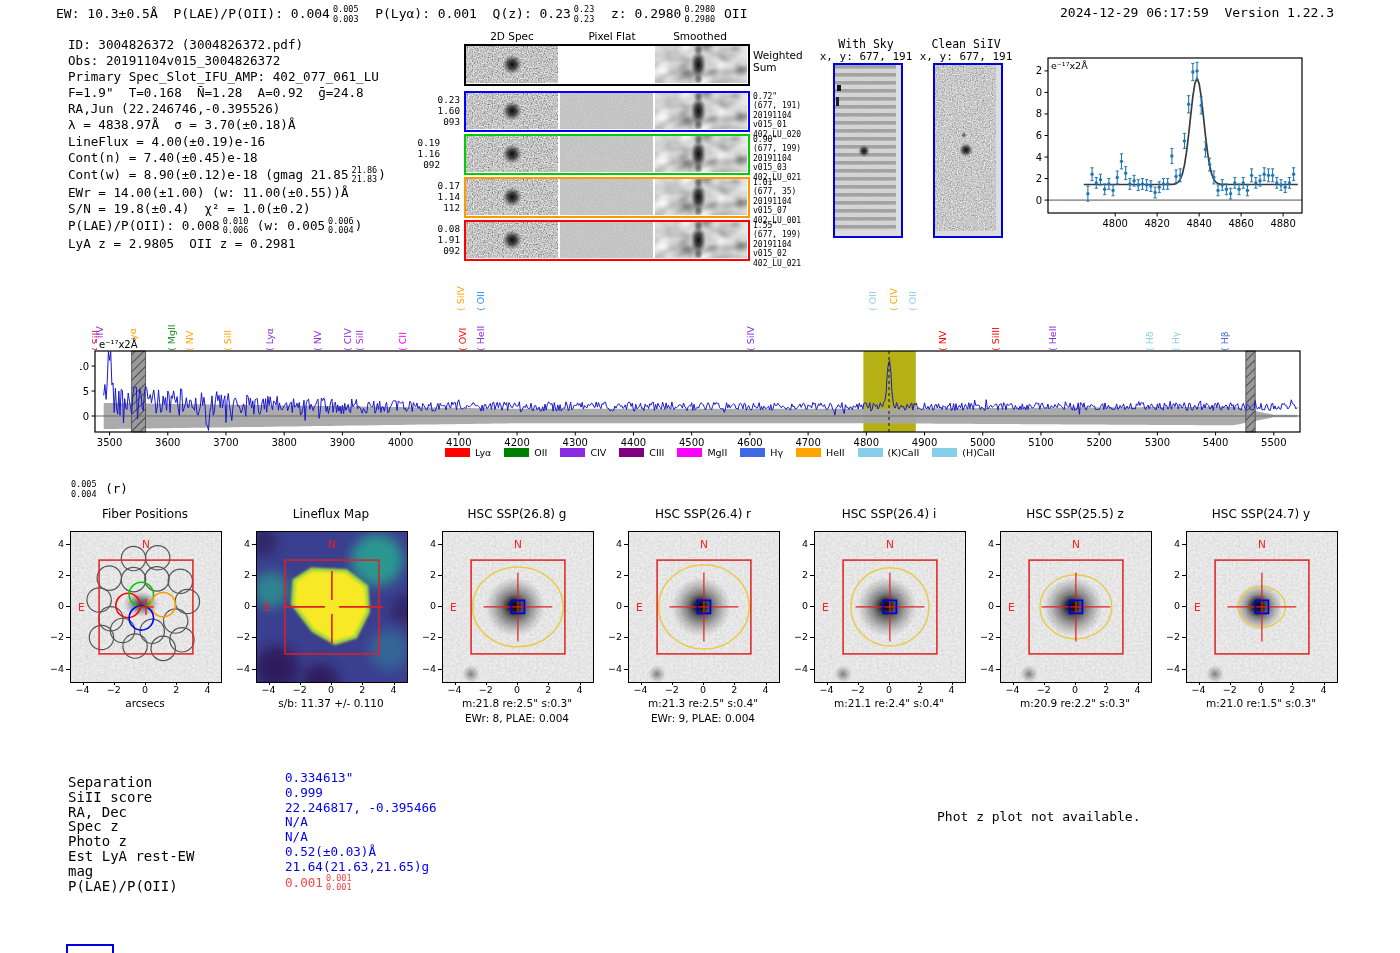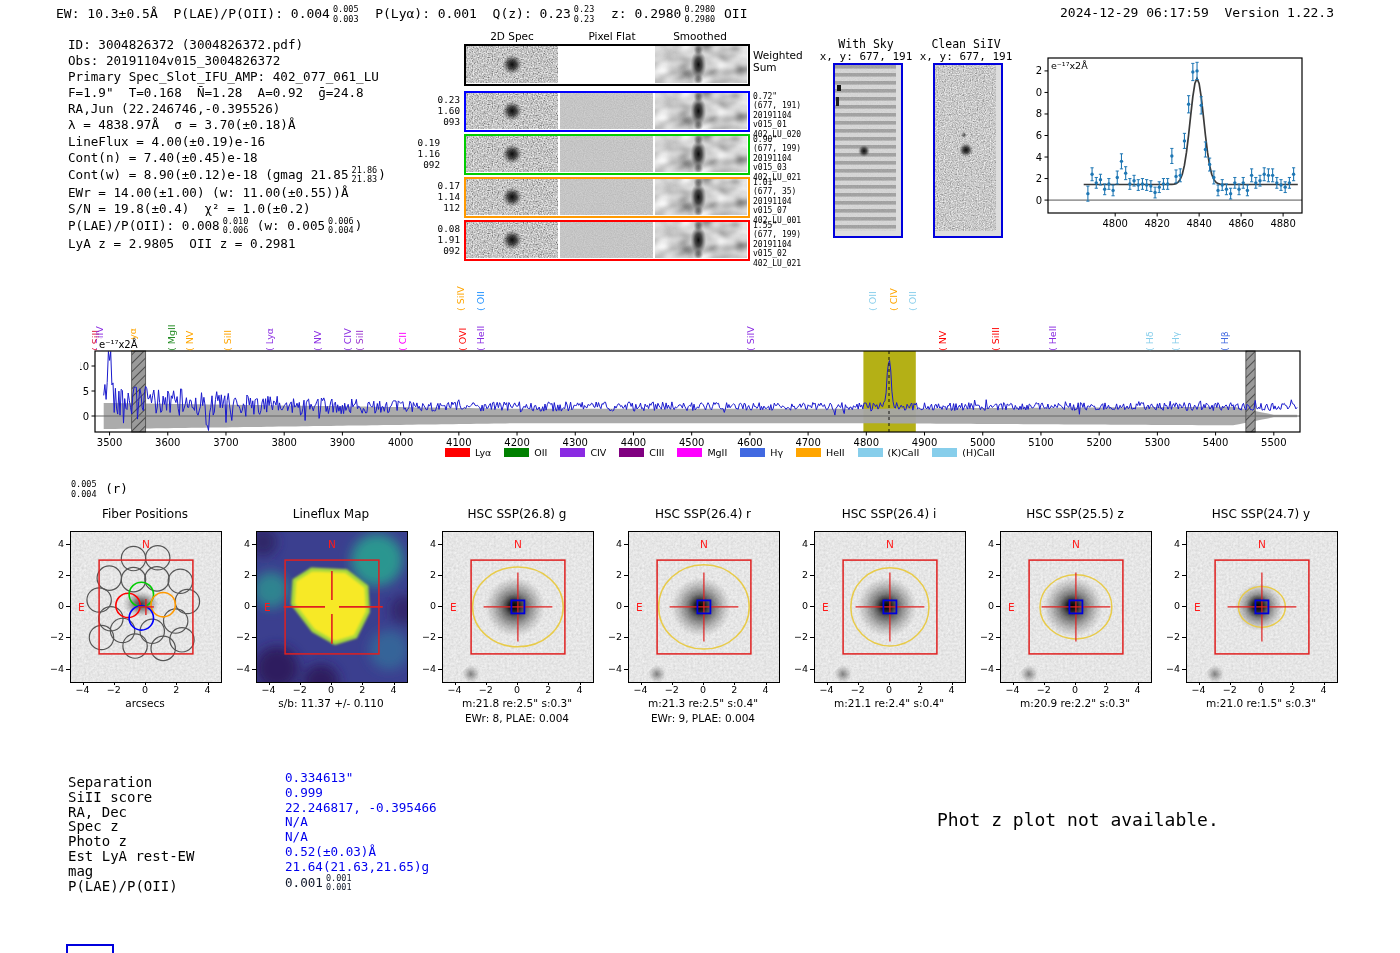--- a/index.html
+++ b/index.html
@@ -28,21 +28,21 @@
   .legend-row{display:flex;align-items:center;}
   .legend-item{display:inline-flex;align-items:center;margin-right:13px;}
   .legend-swatch{display:inline-block;width:25px;height:9px;margin-right:5px;}
   .legend-label{font-size:9.5px;font-family:"DejaVu Sans","Liberation Sans",sans-serif;}
   #hscline{left:68px;top:480px;font-size:12.6px;white-space:pre;}
   .cut-title{font-size:12px;text-align:center;width:180px;}
   .cut-tick{font-size:9.5px;font-family:"DejaVu Sans","Liberation Sans",sans-serif;}
   .cut-xlabel{font-size:10.5px;text-align:center;width:186px;font-family:"DejaVu Sans","Liberation Sans",sans-serif;}
   .mt-label{font-size:14px;white-space:pre;}
   .mt-value{font-size:12.6px;white-space:pre;}
-  .photz{left:937px;top:809px;font-size:18px;}
+  .photz{left:937px;top:809px;font-size:13px;}
 </style>
 </head>
 <body>
 
 <div id="page">
 
   <svg width="0" height="0" style="position:absolute">
     <defs>
       <filter id="f2d" x="-5%" y="-5%" width="110%" height="110%">
         <feTurbulence type="fractalNoise" baseFrequency="0.8" numOctaves="2" seed="5"></feTurbulence>
@@ -936,19 +936,19 @@
       <div class="mt-value" style="position: absolute; left: 285px; top: 799.6px; color: rgb(0, 0, 238);"><span>22.246817, -0.395466</span></div>
       <div class="mt-label" style="position: absolute; left: 68px; top: 818.4px;">Spec z</div>
       <div class="mt-value" style="position: absolute; left: 285px; top: 814.4px; color: rgb(0, 0, 238);"><span>N/A</span></div>
       <div class="mt-label" style="position: absolute; left: 68px; top: 833.2px;">Photo z</div>
       <div class="mt-value" style="position: absolute; left: 285px; top: 829.2px; color: rgb(0, 0, 238);"><span>N/A</span></div>
       <div class="mt-label" style="position: absolute; left: 68px; top: 848px;">Est LyA rest-EW</div>
       <div class="mt-value" style="position: absolute; left: 285px; top: 844px; color: rgb(0, 0, 238);"><span>0.52(±0.03)Å</span></div>
       <div class="mt-label" style="position: absolute; left: 68px; top: 862.8px;">mag</div>
       <div class="mt-value" style="position: absolute; left: 285px; top: 858.8px; color: rgb(0, 0, 238);"><span>21.64(21.63,21.65)g</span></div>
       <div class="mt-label" style="position: absolute; left: 68px; top: 877.6px;">P(LAE)/P(OII)</div>
-      <div class="mt-value" style="position: absolute; left: 285px; top: 873.6px; color: #0f172a;"><span>0.001</span><span class="frac"><span>0.001</span><span>0.001</span></span></div>
+      <div class="mt-value" style="position: absolute; left: 285px; top: 873.6px; color: #ef4444;"><span>0.001</span><span class="frac"><span>0.001</span><span>0.001</span></span></div>
     </div>
 
   <div class="abs photz">Phot z plot not available.</div>
 
   <div class="abs" style="left:66px;top:944px;width:44px;height:9px;border:2.5px solid #0000dd;border-bottom:none;"></div>
 </div>
 
 </body></html>

